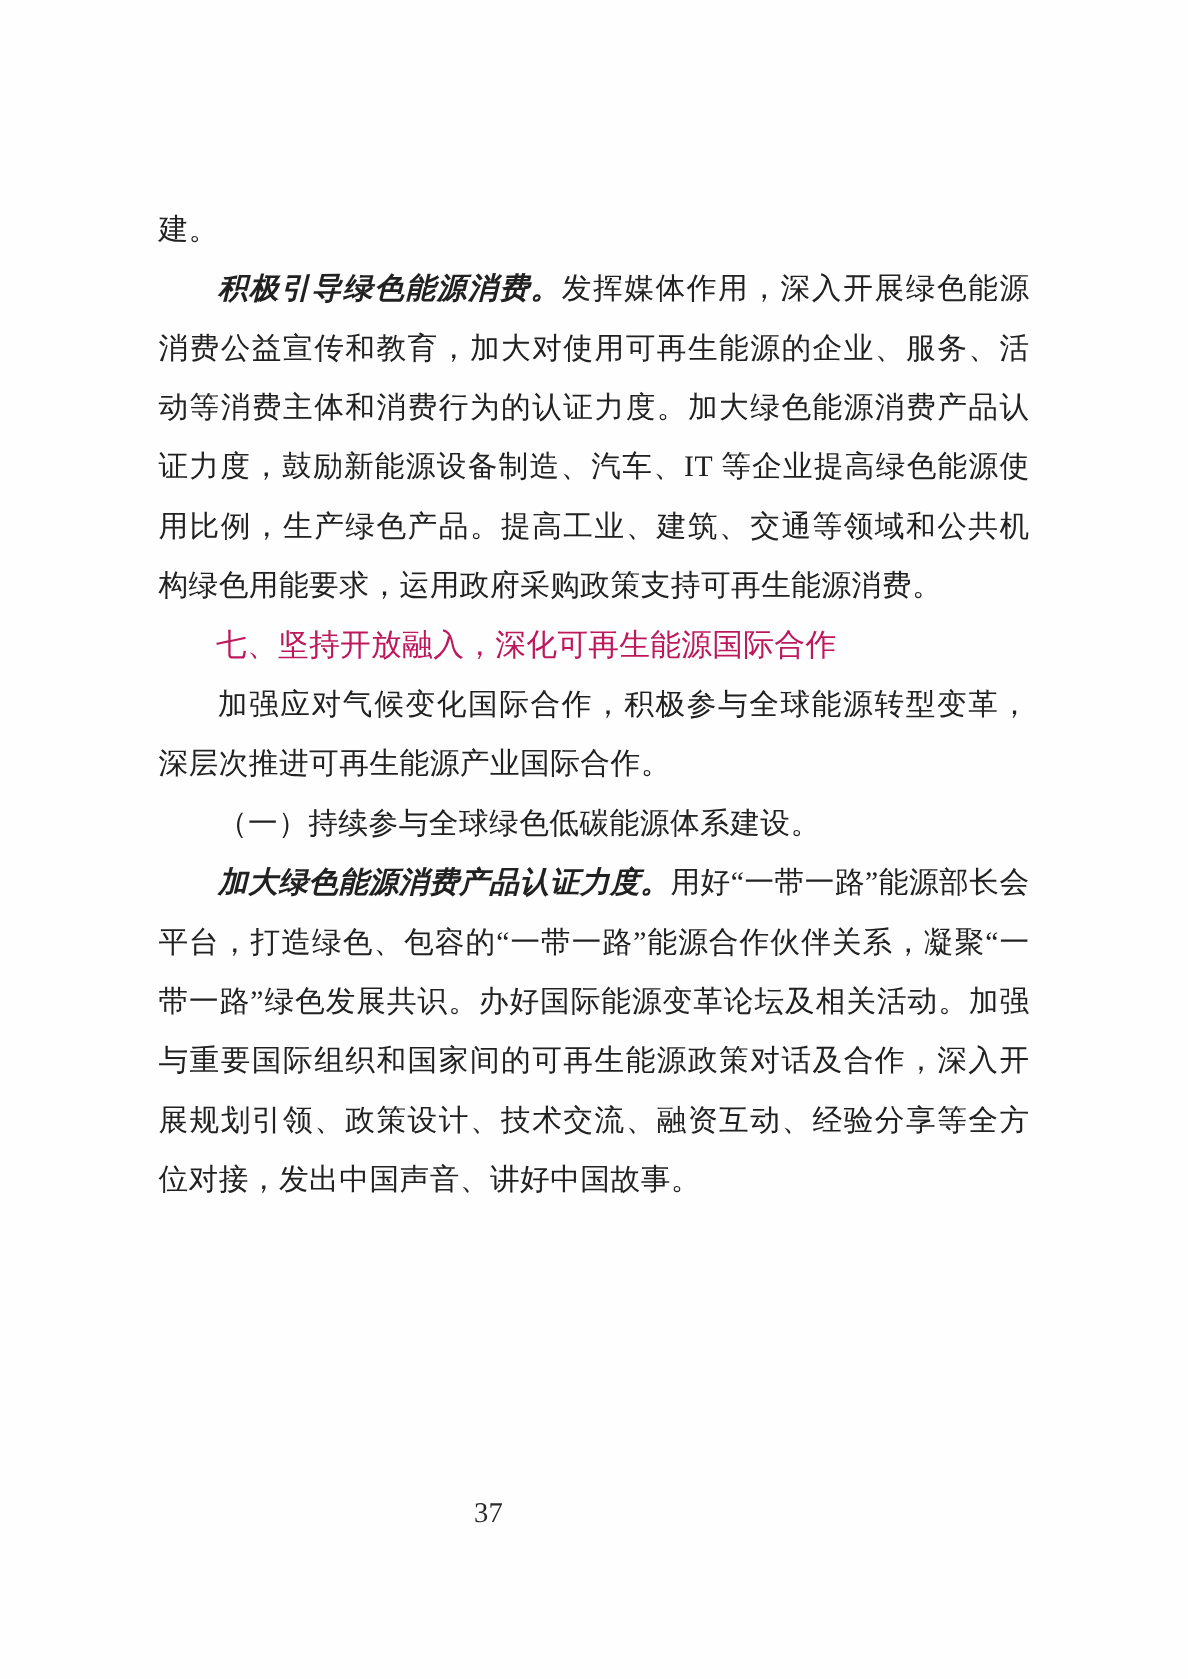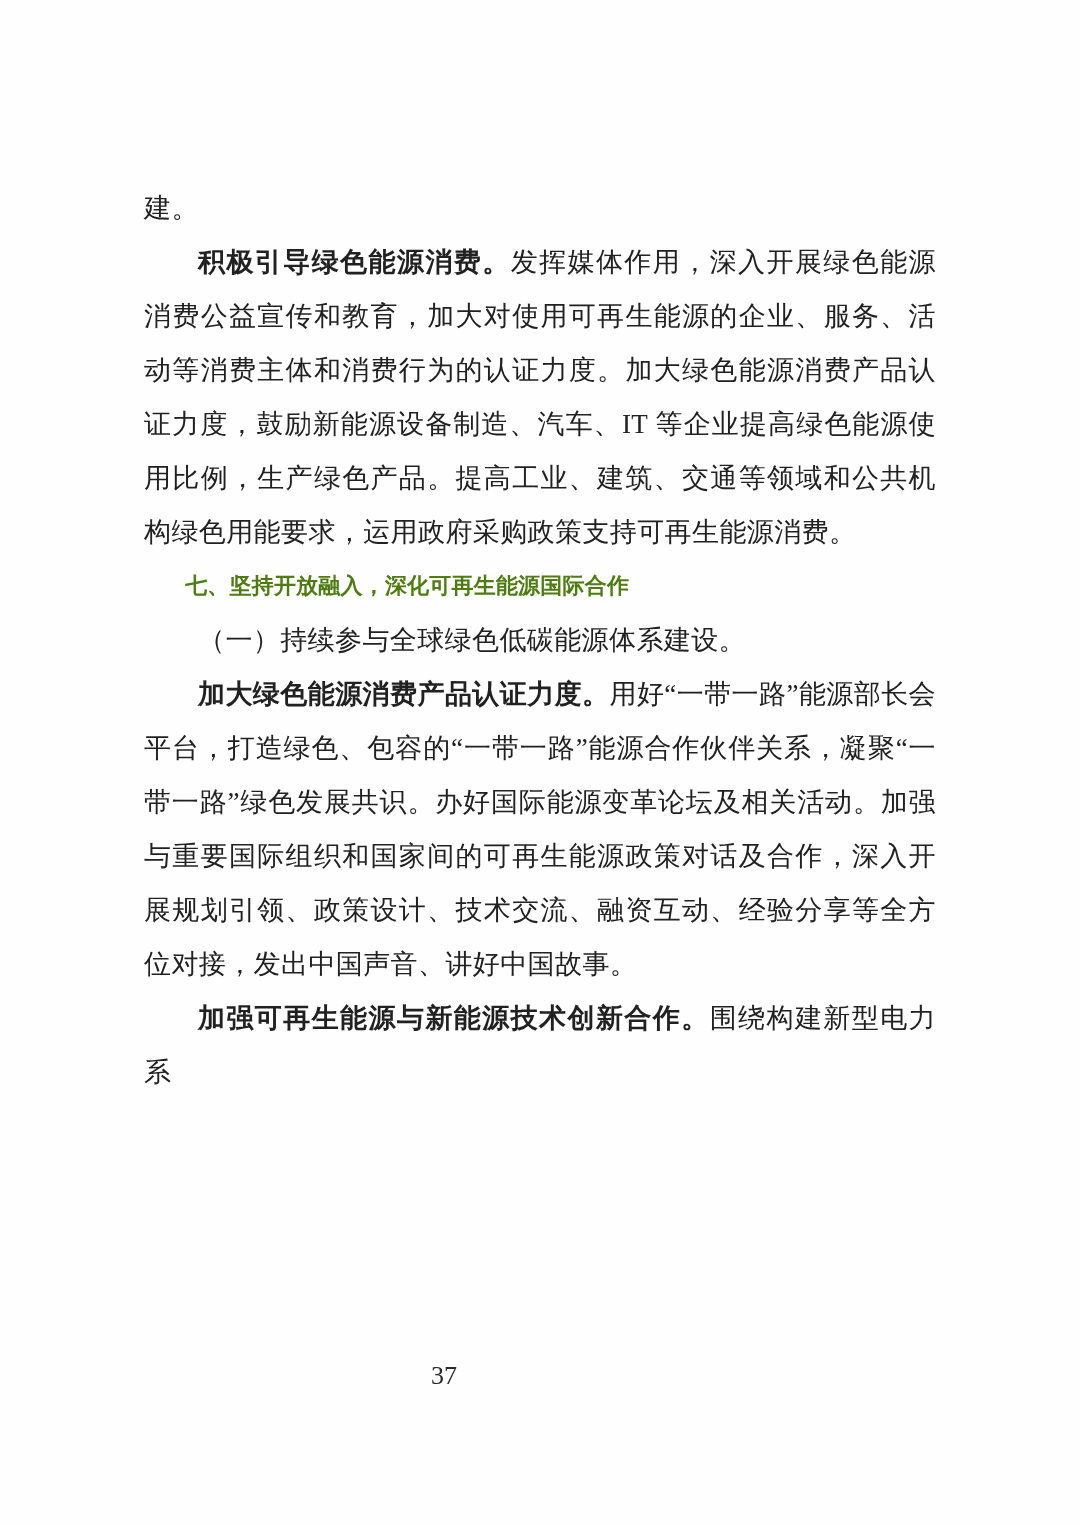--- a/index.html
+++ b/index.html
@@ -32,30 +32,31 @@
   }
   .content p {
     margin: 0;
     text-indent: 2em;
   }
   .content p.continuation {
     text-indent: 0;
   }
   .lead {
     font-weight: 700;
+    font-style: italic;
   }
   .section-heading {
     margin: 0;
     text-indent: 1.87em;
     font-family: "Liberation Sans", "DejaVu Sans", sans-serif;
-    font-weight: 700;
-    font-size: 22px;
+    font-weight: 400;
+    font-size: 28px;
     line-height: 54px;
     letter-spacing: 0.2px;
-    color: #4d7c0f;
+    color: #be185d;
     text-align: left;
   }
   .sub-heading {
     font-weight: 400;
   }
   .page-number {
     position: absolute;
     top: 1356px;
     left: 0;
     width: 888px;
@@ -71,26 +72,26 @@
 <div class="page">
 
   <div class="content">
 
     <p class="continuation"><span>建。</span></p>
 
     <p><span class="lead">积极引导绿色能源消费。</span><span>发挥媒体作用，深入开展绿色能源消费公益宣传和教育，加大对使用可再生能源的企业、服务、活动等消费主体和消费行为的认证力度。加大绿色能源消费产品认证力度，鼓励新能源设备制造、汽车、IT 等企业提高绿色能源使用比例，生产绿色产品。提高工业、建筑、交通等领域和公共机构绿色用能要求，运用政府采购政策支持可再生能源消费。</span></p>
 
     <h2 class="section-heading">七、坚持开放融入，深化可再生能源国际合作</h2>
 
+    <p>加强应对气候变化国际合作，积极参与全球能源转型变革，深层次推进可再生能源产业国际合作。</p>
 
     <p class="sub-heading">（一）持续参与全球绿色低碳能源体系建设。</p>
 
     <p><span class="lead">加大绿色能源消费产品认证力度。</span><span>用好“一带一路”能源部长会平台，打造绿色、包容的“一带一路”能源合作伙伴关系，凝聚“一带一路”绿色发展共识。办好国际能源变革论坛及相关活动。加强与重要国际组织和国家间的可再生能源政策对话及合作，深入开展规划引领、政策设计、技术交流、融资互动、经验分享等全方位对接，发出中国声音、讲好中国故事。</span></p>
 
 
 
-    <p><span class="lead">加强可再生能源与新能源技术创新合作。</span><span>围绕构建新型电力系</span></p>
 
   </div>
 
   <div class="page-number">37</div>
 
 </div>
 
 </body></html>

